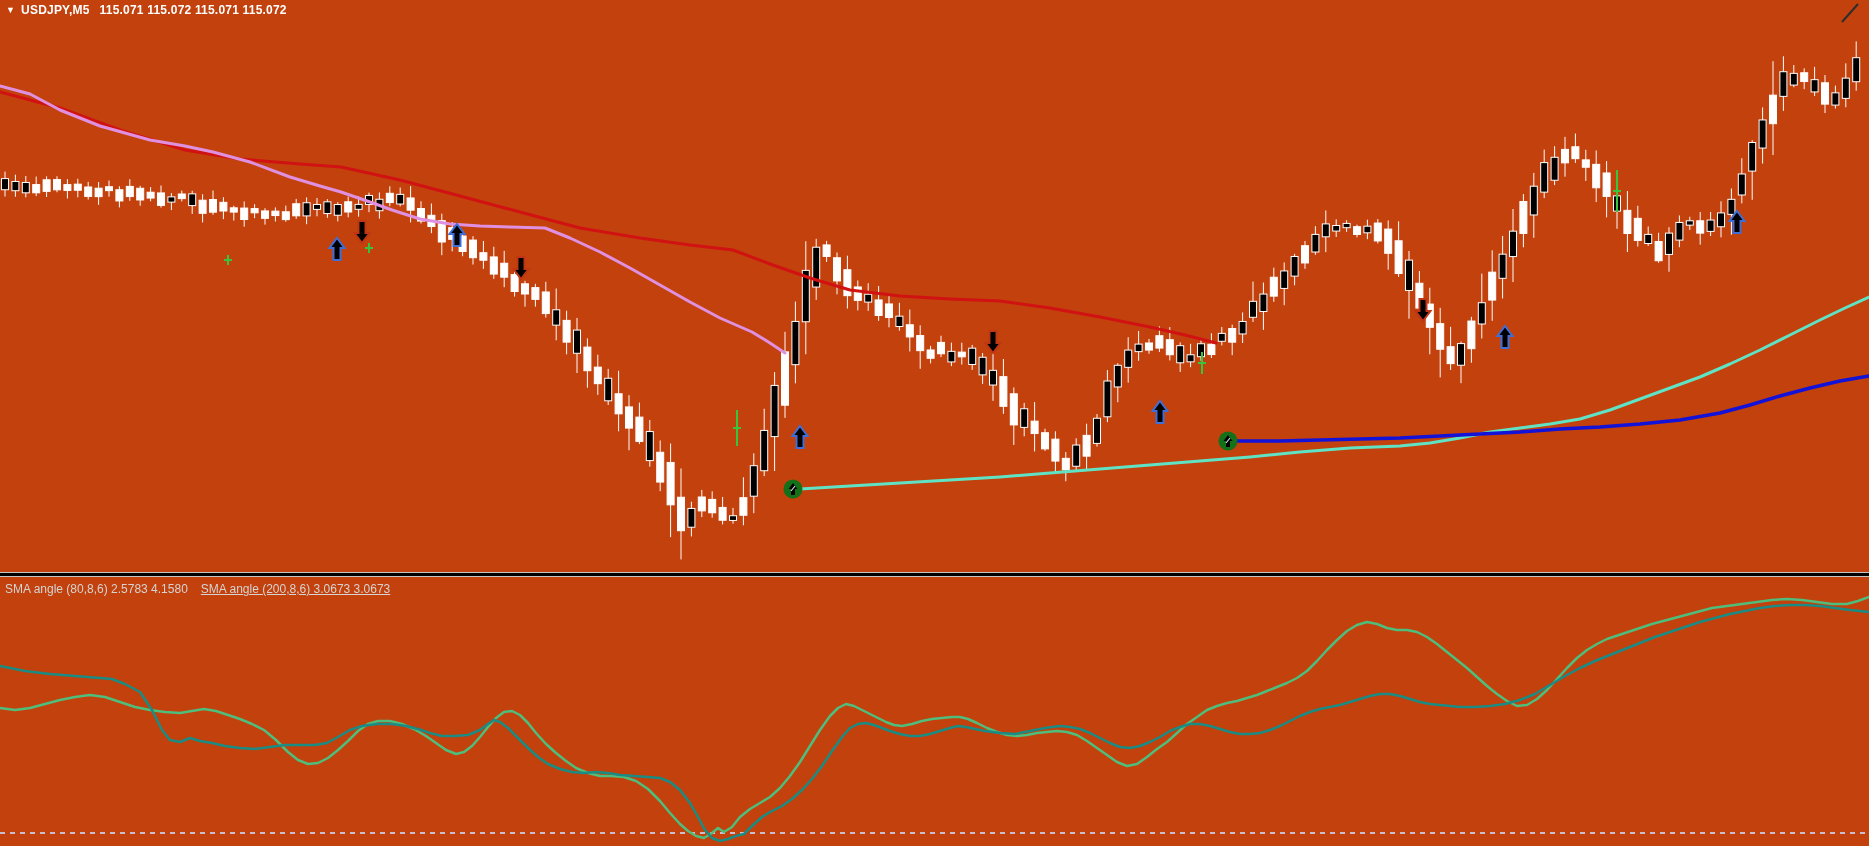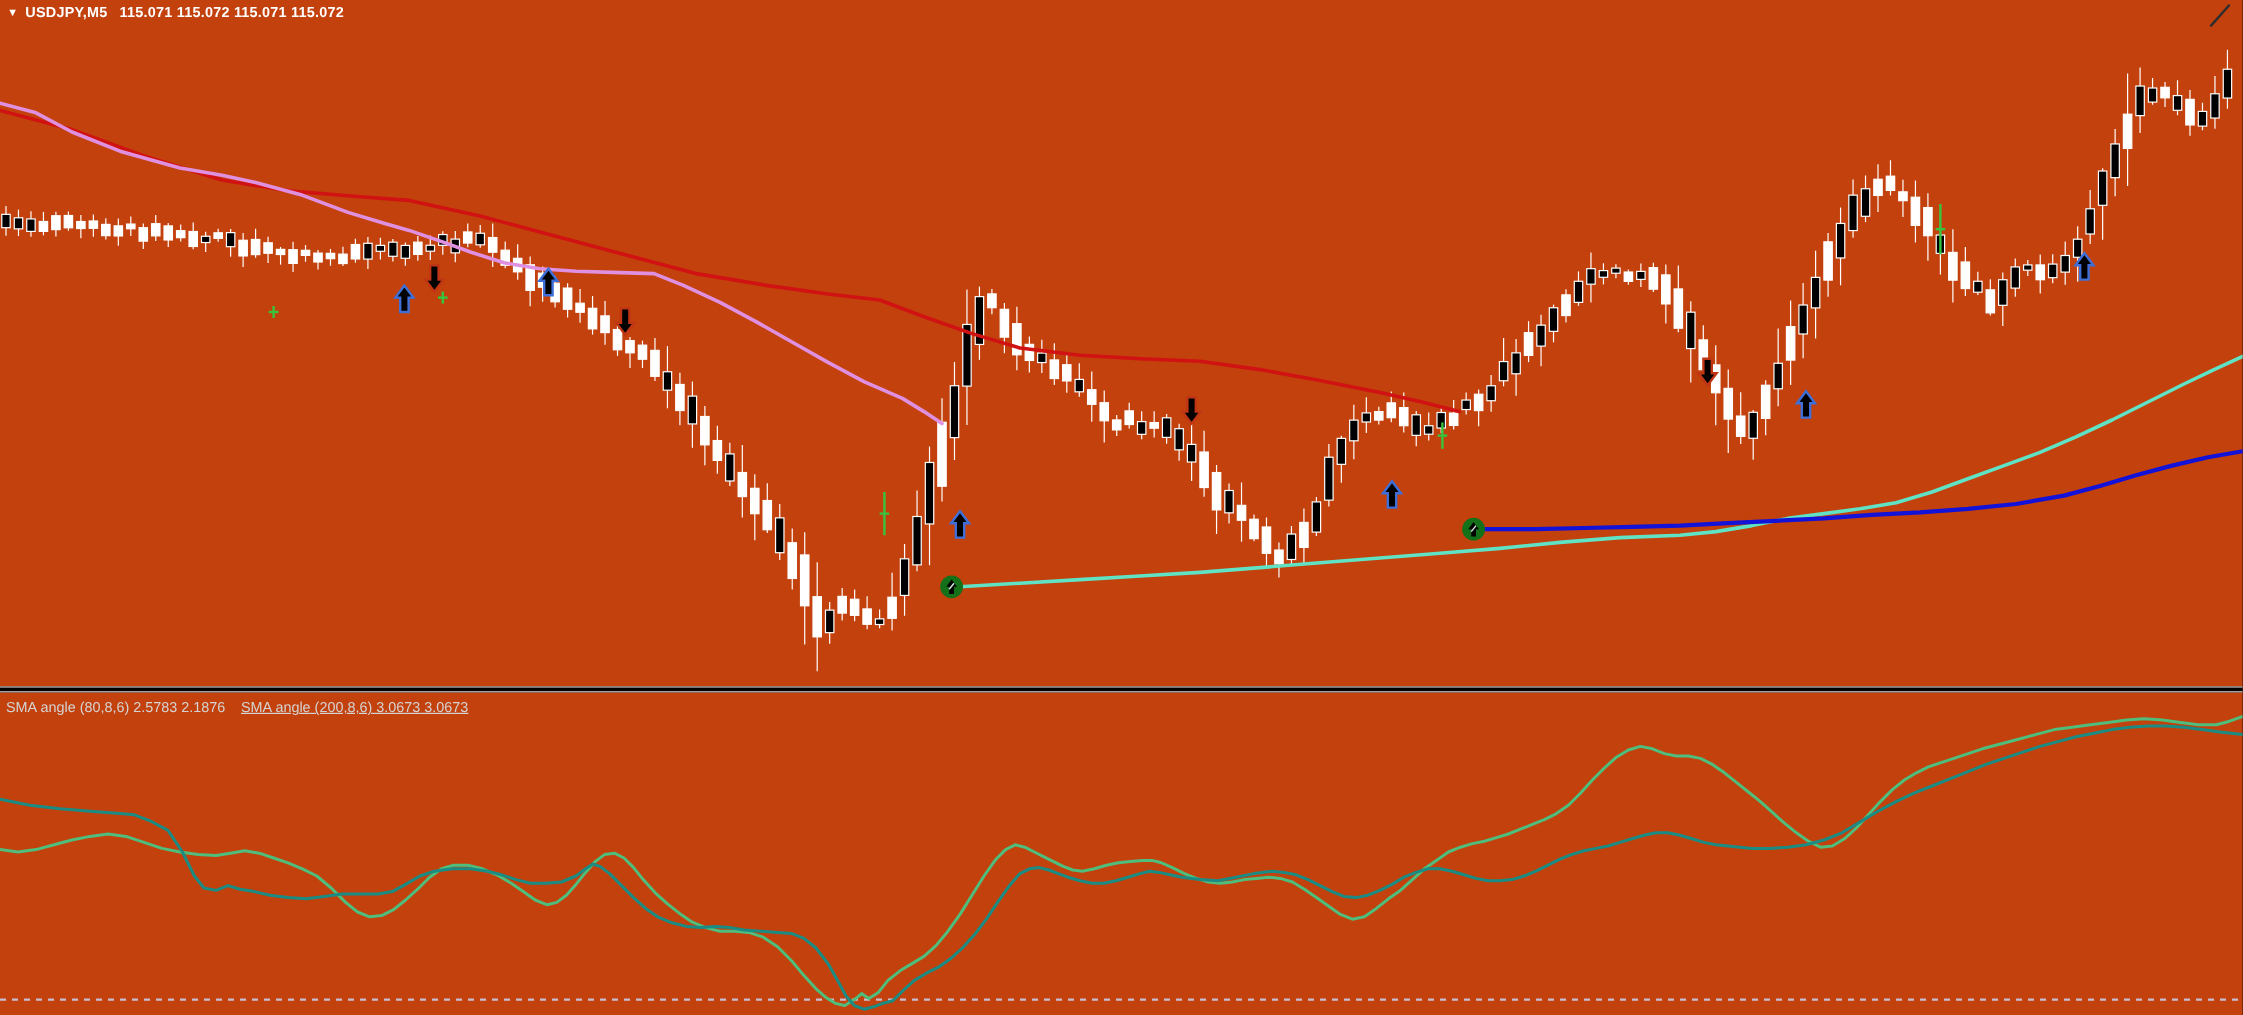--- a/index.html
+++ b/index.html
@@ -435,15 +435,15 @@
 
   <svg id="sub-chart" width="1869" height="269" viewBox="0 577 1869 269">
       <line x1="0" y1="833" x2="1869" y2="833" stroke="#C9BFD1" stroke-width="2" stroke-dasharray="5 5"></line>
       <g>
         <polyline points="0,708 15,710 30,708 45,704 60,700 75,697 90,695 105,697 120,702 135,707 150,710 165,712 180,713 192,711 204,709 216,711 228,715 240,719 252,724 264,730 276,740 288,752 298,760 308,764 318,763 328,758 338,750 348,741 358,731 368,724 378,721 390,721 402,724 414,729 426,736 436,743 446,750 456,754 464,752 472,746 480,737 488,727 496,718 504,712 512,711 520,715 528,723 536,733 546,744 556,753 566,761 576,768 588,773 600,776 612,776 624,777 636,781 648,789 660,801 670,813 680,824 688,831 696,836 704,838 712,833 718,828 724,832 732,827 740,817 750,809 760,803 770,797 780,788 790,776 800,762 810,746 820,730 830,716 838,708 846,704 854,706 862,710 870,714 878,718 886,722 894,725 902,726 912,724 922,721 932,719 942,718 952,717 960,717 968,719 977,723 987,728 997,732 1007,735 1017,736 1027,735 1037,733 1047,732 1057,731 1067,732 1077,735 1087,741 1097,748 1107,755 1117,762 1127,766 1137,764 1147,757 1157,749 1167,742 1177,733 1187,724 1197,717 1207,710 1217,706 1227,703 1237,701 1247,698 1257,695 1267,691 1277,687 1287,683 1297,678 1307,671 1317,661 1327,650 1337,640 1347,631 1357,625 1367,622 1377,624 1387,628 1397,630 1407,630 1417,632 1427,637 1437,644 1447,652 1457,660 1467,668 1477,677 1487,686 1497,694 1507,701 1517,706 1527,705 1537,699 1547,690 1557,679 1567,668 1577,658 1587,650 1597,644 1607,639 1622,634 1637,629 1652,624 1667,620 1682,616 1697,612 1712,608 1727,606 1742,604 1757,602 1772,600 1787,599 1802,600 1817,602 1832,604 1847,604 1858,601 1869,597" fill="none" stroke="#4FBE7C" stroke-width="2.5" stroke-linejoin="round" stroke-linecap="round"></polyline>
         <polyline points="0,666 25,671 50,674 75,676 100,678 112,679 125,684 140,692 152,710 162,730 170,740 180,742 190,738 200,741 212,743 225,746 240,748 255,749 270,747 285,745 300,745 315,745 327,743 338,737 350,730 362,726 377,724 392,724 406,726 418,729 430,733 442,736 455,736 468,735 480,730 488,724 494,720 500,722 508,728 518,738 528,748 538,757 548,764 560,769 572,772 584,773 596,772 608,773 620,775 634,776 648,777 660,778 670,782 680,790 690,803 698,817 705,830 712,838 720,841 728,839 736,836 744,834 752,826 762,817 772,811 782,806 792,799 802,790 812,779 822,766 832,751 842,737 850,728 858,724 866,723 874,725 882,728 890,731 900,734 910,736 920,736 930,734 940,731 950,728 958,726 966,727 975,729 985,731 1000,733 1015,734 1030,731 1045,728 1060,726 1070,727 1080,729 1090,733 1100,738 1110,743 1120,747 1130,748 1140,746 1150,742 1160,737 1170,731 1180,727 1190,724 1200,724 1210,726 1220,729 1230,732 1240,734 1250,734 1260,733 1270,730 1280,726 1290,721 1300,716 1310,712 1320,709 1330,707 1340,705 1350,702 1360,699 1370,696 1380,694 1390,694 1400,696 1410,699 1420,702 1430,704 1440,705 1450,706 1460,707 1475,707 1490,706 1505,704 1520,700 1535,694 1550,685 1565,676 1580,668 1595,661 1610,655 1625,649 1640,643 1655,637 1670,632 1685,627 1700,622 1715,618 1730,614 1745,611 1760,608 1775,606 1790,605 1805,605 1820,606 1835,608 1850,610 1869,612" fill="none" stroke="#1A8C84" stroke-width="2.5" stroke-linejoin="round" stroke-linecap="round"></polyline>
       </g>
     </svg>
 
   <div class="indicator-label">
-    <span class="part1">SMA angle (80,8,6) 2.5783 2.1876</span><span class="part2">SMA angle (200,8,6) 3.0673 3.0673</span>
+    <span class="part1">SMA angle (80,8,6) 2.5783 4.1580</span><span class="part2">SMA angle (200,8,6) 3.0673 3.0673</span>
   </div>
 </div>
 
 </body></html>

